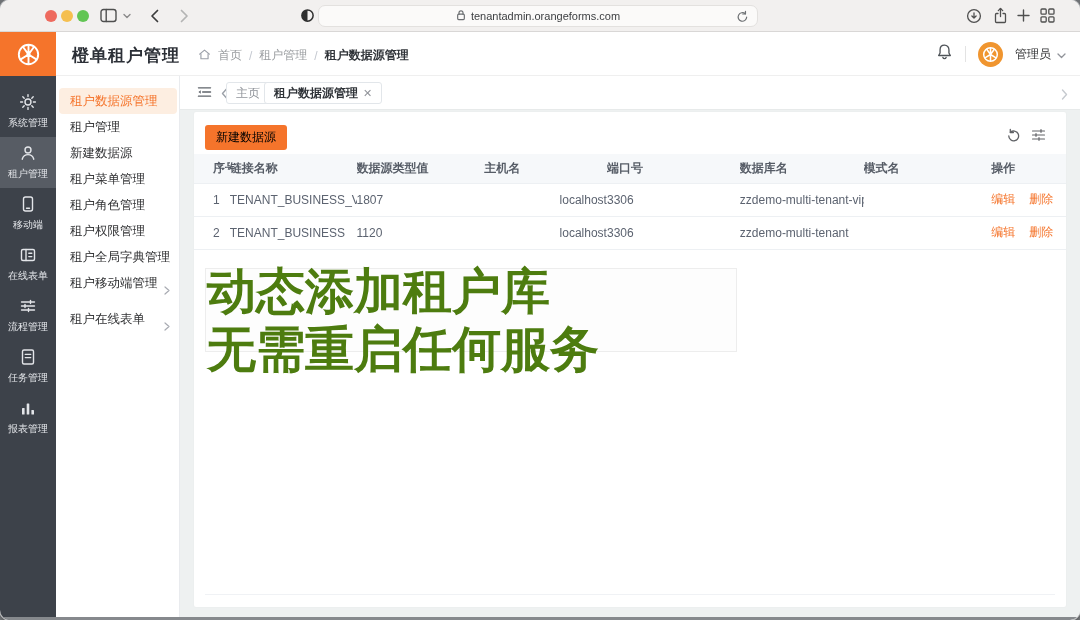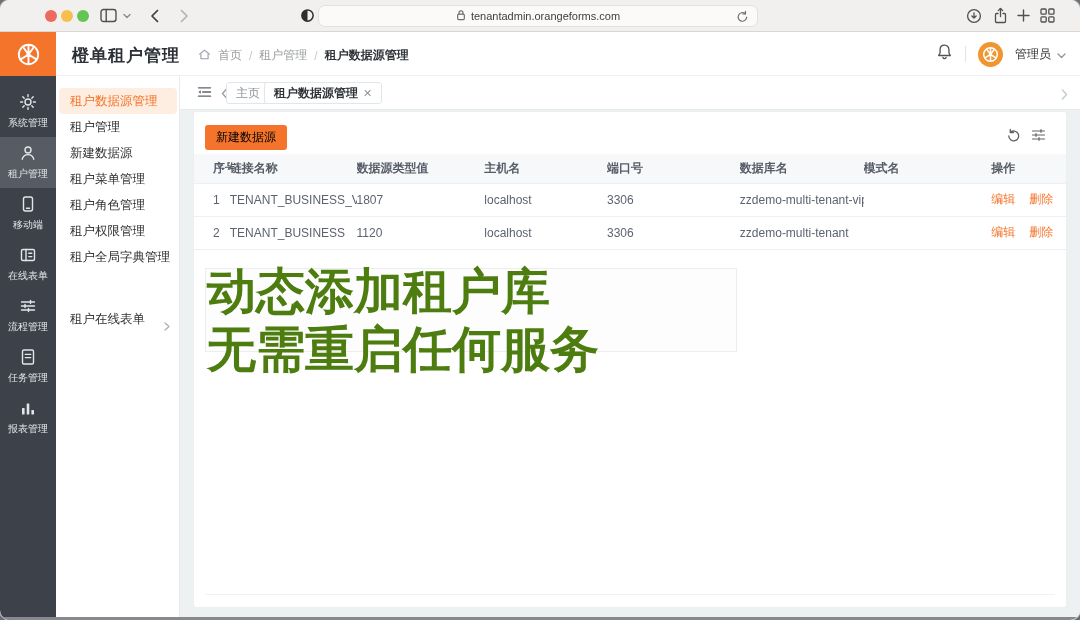--- a/index.html
+++ b/index.html
@@ -56,21 +56,21 @@
   .card { position:absolute; left:14px; top:36px; width:872px; height:495px; background:#fff; border-radius:2px;
           box-shadow:0 0 2px rgba(0,0,0,.04); }
   .create-btn { position:absolute; left:11px; top:13px; height:25px; padding:0 11px; background:#f5742b; border:none;
                 border-radius:3px; color:#000000; font-size:12px; cursor:pointer; font-family:inherit; }
   .card-tools { position:absolute; right:20px; top:16px; display:flex; gap:10px; color:#606266; }
 
   table.grid { position:absolute; left:0; top:42px; width:872px; border-collapse:collapse; table-layout:fixed; font-size:12px; }
   table.grid th { height:29px; background:#f6f8fa; color:#565c66; font-weight:bold; text-align:left; border-bottom:1px solid #edf0f3; }
   table.grid td { height:33px; color:#5c6370; border-bottom:1px solid #edf0f3; }
   table.grid th, table.grid td { padding:0 0 0 0; white-space:nowrap; overflow:hidden; }
-  .c0{width:35px; padding-left:19px!important;} .c1{width:124px;} .c2{width:125px;} .c3{width:120px;}
+  .c0{width:35px; padding-left:19px!important;} .c1{width:124px;} .c2{width:125px;} .c3{width:120px;text-align:right;}
   .c4{width:130px;} .c5{width:121px;} .c6{width:125px;} .c7{width:73px;}
   .op-link { color:#f5742b; margin-right:14px; cursor:pointer; }
 
   .anno-box { position:absolute; left:11px; top:156px; width:532px; height:84px; border:1px solid #ededed; background:rgba(250,250,250,.35); }
   .red-note { position:absolute; left:13px; top:150px; font-size:49px; line-height:58px; font-weight:600; color:#4d7c0f; white-space:nowrap; }
   .card-bottom-line { position:absolute; left:11px; top:482px; width:850px; height:1px; background:#f0f2f5; }
 
   svg { stroke-linecap:round; stroke-linejoin:round; }
 </style>
 </head>
@@ -260,20 +260,24 @@
   </div>
 
   <div class="secondary-nav">
     <div class="sitem active" style="top:12px"><span>租户数据源管理</span></div>
     <div class="sitem" style="top:38px"><span>租户管理</span></div>
     <div class="sitem" style="top:64px"><span>新建数据源</span></div>
     <div class="sitem" style="top:90px"><span>租户菜单管理</span></div>
     <div class="sitem" style="top:116px"><span>租户角色管理</span></div>
     <div class="sitem" style="top:142px"><span>租户权限管理</span></div>
     <div class="sitem" style="top:168px"><span>租户全局字典管理</span></div>
+    <div class="sitem" style="top:194px"><span>租户移动端管理</span>
+      <span class="arrow"><svg width="6" height="9" viewBox="0 0 6 9" fill="none" stroke="currentColor" stroke-width="1.2">
+            <polyline points="1,1 5,4.5 1,8"></polyline>
+          </svg></span></div>
     <div class="sitem" style="top:230px"><span>租户在线表单</span>
       <span class="arrow"><svg width="6" height="9" viewBox="0 0 6 9" fill="none" stroke="currentColor" stroke-width="1.2">
             <polyline points="1,1 5,4.5 1,8"></polyline>
           </svg></span></div>
   </div>
 
   <div class="content">
 
     <div class="tab-bar">
       <div class="tab-tools">

